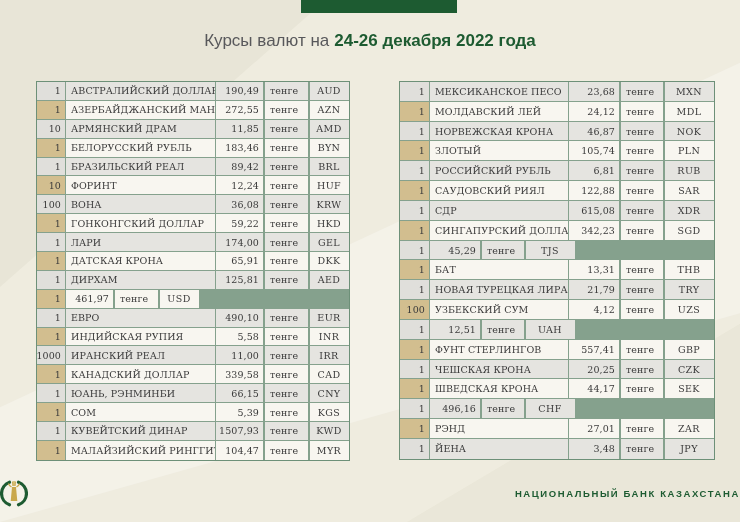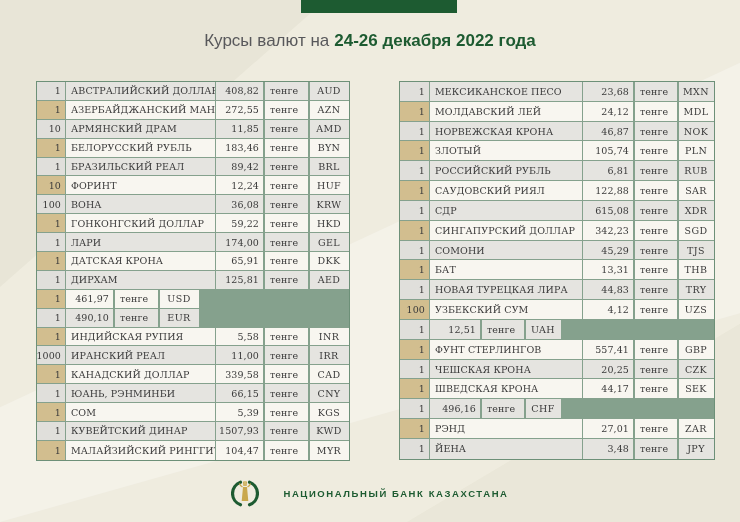--- a/index.html
+++ b/index.html
@@ -51,30 +51,30 @@
   .cell:last-child{border-right:none;}
   .cell.qty{justify-content:flex-end;padding-right:4px;}
   .cell.name{padding-left:5px;}
   .cell.rate{justify-content:flex-end;padding-right:4px;}
   .cell.unit{padding-left:6px;box-shadow:inset 1px 0 0 #85a18d;}
   .cell.code{justify-content:center;box-shadow:inset 1px 0 0 #85a18d;letter-spacing:0.4px;}
 
   .t-left .qty{width:29px;}  .t-left .name{flex:1;} .t-left .rate{width:48px;}
   .t-left .unit{width:45px;} .t-left .code{width:40px;}
   .t-right .qty{width:30px;} .t-right .name{flex:1;} .t-right .rate{width:51px;}
-  .t-right .unit{width:44px;}.t-right .code{width:36px;}
+  .t-right .unit{width:44px;}.t-right .code{width:50px;}
 
   .trow.odd .cell{background:#e5e4e0;}
   .trow.odd .cell.qty{background:#e0dfdb;}
   .trow.even .cell{background:#f8f6f0;}
   .trow.even .cell.qty{background:#d2be8f;}
 
   .footer{
     position:absolute;left:0;top:476px;width:740px;height:34px;
-    display:flex;align-items:center;justify-content:center;gap:24px;
+    display:flex;align-items:center;justify-content:space-between;gap:24px;
   }
   .bank-name{
     font-family:"Liberation Sans", sans-serif;
     font-size:9.5px;font-weight:bold;letter-spacing:1.6px;
     color:#1d5b31;
   }
 </style>
 </head>
 <body>
 
@@ -86,21 +86,21 @@
   <div class="green-tab"></div>
 
   <div class="title">
     <span class="prefix">Курсы валют на</span><b>24-26 декабря 2022 года</b>
   </div>
 
   <div class="rtable t-left" id="table-left">
       <div class="trow odd">
         <div class="cell qty">1</div>
         <div class="cell name">АВСТРАЛИЙСКИЙ ДОЛЛАР</div>
-        <div class="cell rate">408,82</div>
+        <div class="cell rate">190,49</div>
         <div class="cell unit">тенге</div>
         <div class="cell code">AUD</div>
       </div>
       <div class="trow even">
         <div class="cell qty">1</div>
         <div class="cell name">АЗЕРБАЙДЖАНСКИЙ МАНАТ</div>
         <div class="cell rate">272,55</div>
         <div class="cell unit">тенге</div>
         <div class="cell code">AZN</div>
       </div>
@@ -168,20 +168,21 @@
         <div class="cell code">AED</div>
       </div>
       <div class="trow even">
         <div class="cell qty">1</div>
         <div class="cell rate">461,97</div>
         <div class="cell unit">тенге</div>
         <div class="cell code">USD</div>
       </div>
       <div class="trow odd">
         <div class="cell qty">1</div>
+        <div class="cell name">ЕВРО</div>
         <div class="cell rate">490,10</div>
         <div class="cell unit">тенге</div>
         <div class="cell code">EUR</div>
       </div>
       <div class="trow even">
         <div class="cell qty">1</div>
         <div class="cell name">ИНДИЙСКАЯ РУПИЯ</div>
         <div class="cell rate">5,58</div>
         <div class="cell unit">тенге</div>
         <div class="cell code">INR</div>
@@ -281,36 +282,35 @@
       </div>
       <div class="trow even">
         <div class="cell qty">1</div>
         <div class="cell name">СИНГАПУРСКИЙ ДОЛЛАР</div>
         <div class="cell rate">342,23</div>
         <div class="cell unit">тенге</div>
         <div class="cell code">SGD</div>
       </div>
       <div class="trow odd">
         <div class="cell qty">1</div>
-        <div class="cell name">СОМОНИ</div>
         <div class="cell rate">45,29</div>
         <div class="cell unit">тенге</div>
         <div class="cell code">TJS</div>
       </div>
       <div class="trow even">
         <div class="cell qty">1</div>
         <div class="cell name">БАТ</div>
         <div class="cell rate">13,31</div>
         <div class="cell unit">тенге</div>
         <div class="cell code">THB</div>
       </div>
       <div class="trow odd">
         <div class="cell qty">1</div>
         <div class="cell name">НОВАЯ ТУРЕЦКАЯ ЛИРА</div>
-        <div class="cell rate">44,83</div>
+        <div class="cell rate">21,79</div>
         <div class="cell unit">тенге</div>
         <div class="cell code">TRY</div>
       </div>
       <div class="trow even">
         <div class="cell qty">100</div>
         <div class="cell name">УЗБЕКСКИЙ СУМ</div>
         <div class="cell rate">4,12</div>
         <div class="cell unit">тенге</div>
         <div class="cell code">UZS</div>
       </div>

